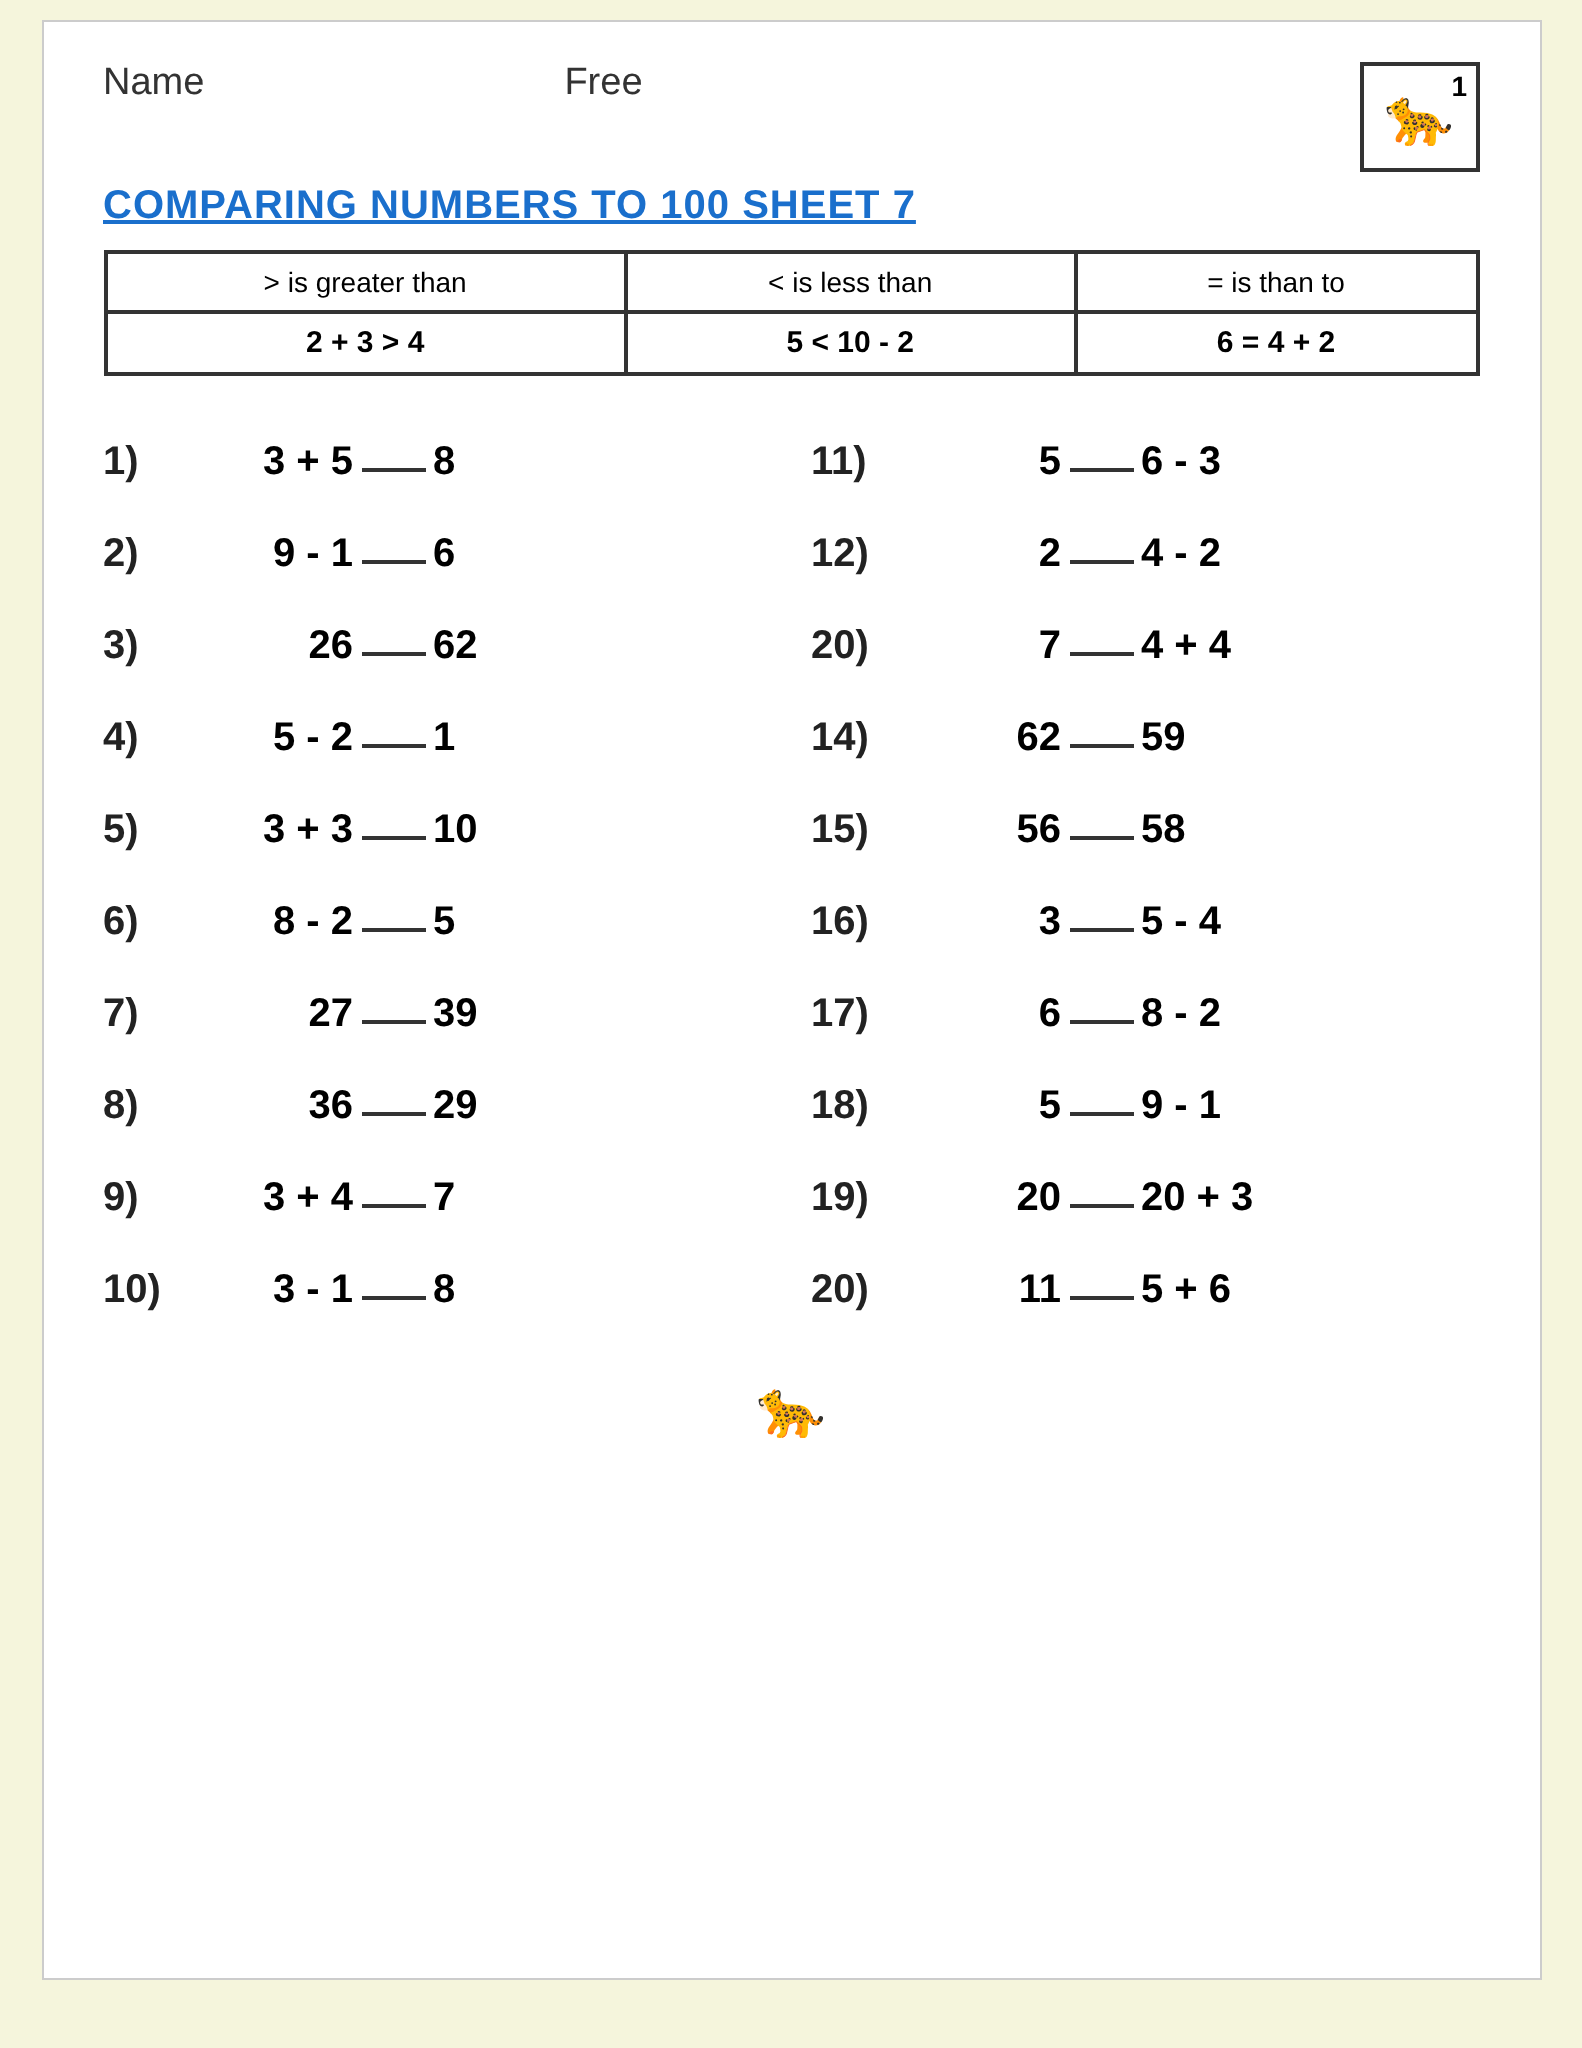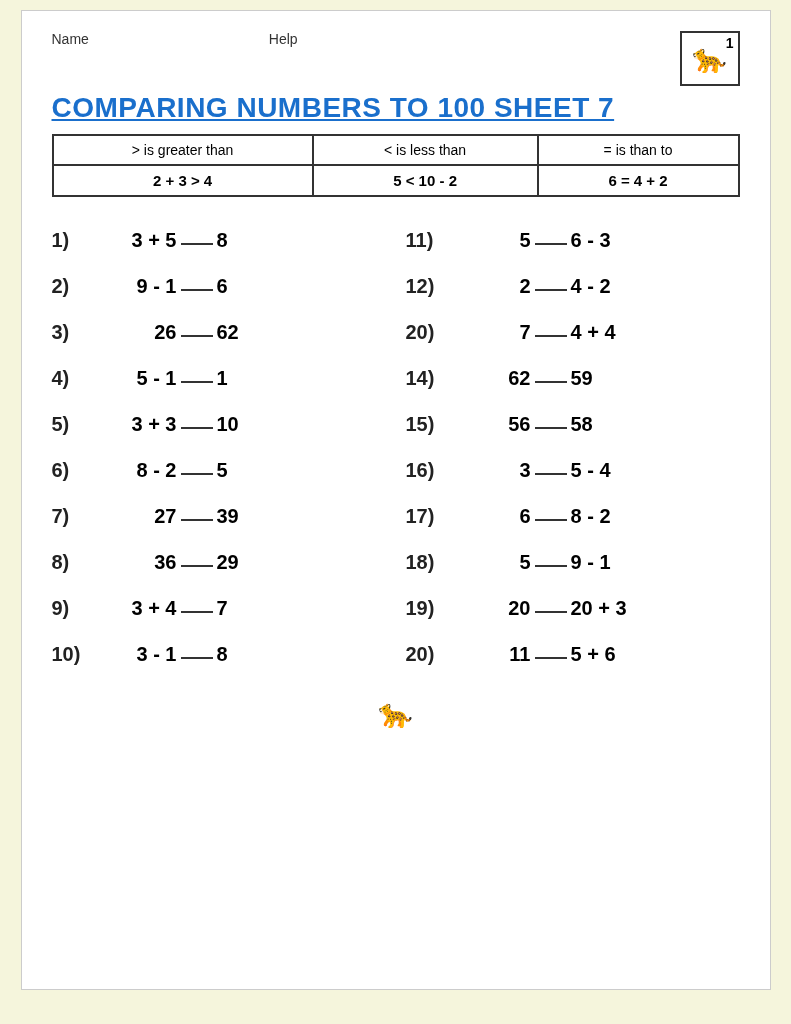--- a/index.html
+++ b/index.html
@@ -22,21 +22,21 @@
     }
     .top-bar {
       display: flex;
       justify-content: space-between;
       align-items: flex-start;
       margin-bottom: 6px;
     }
     .name-date {
       display: flex;
       gap: 180px;
-      font-size: 14px;
+      font-size: 19px;
       color: #333;
     }
     .logo-box {
       border: 2px solid #333;
       width: 60px;
       height: 55px;
       display: flex;
       flex-direction: column;
       align-items: center;
       justify-content: center;
@@ -49,21 +49,21 @@
       top: 2px;
       right: 4px;
       font-size: 14px;
       font-weight: bold;
     }
     .logo-animal {
       font-size: 28px;
       line-height: 1;
     }
     .title {
-      font-size: 28px;
+      font-size: 20px;
       font-weight: bold;
       color: #1a6fcc;
       text-decoration: underline;
       text-transform: uppercase;
       margin-bottom: 10px;
       letter-spacing: 0.5px;
     }
     .reference-table {
       width: 100%;
       border-collapse: collapse;
@@ -147,21 +147,21 @@
     .left-col { padding-right: 20px; }
     .right-col { padding-left: 10px; }
   </style>
 </head>
 <body>
 
 <div class="page">
   <div class="top-bar">
     <div class="name-date">
       <span>Name</span>
-      <span>Help</span>
+      <span>Free</span>
     </div>
     <div class="logo-box">
       <span class="logo-number">1</span>
       <span class="logo-animal">🐆</span>
     </div>
   </div>
 
   <div class="title">COMPARING NUMBERS TO 100 SHEET 7</div>
 
   <table class="reference-table">
@@ -194,21 +194,21 @@
       <span class="prob-right">6</span>
     </div>
         <div class="problem-row">
       <span class="prob-num">3)</span>
       <span class="prob-left">26</span>
       <span class="prob-blank"><span class="blank-line"></span></span>
       <span class="prob-right">62</span>
     </div>
         <div class="problem-row">
       <span class="prob-num">4)</span>
-      <span class="prob-left">5 - 1</span>
+      <span class="prob-left">5 - 2</span>
       <span class="prob-blank"><span class="blank-line"></span></span>
       <span class="prob-right">1</span>
     </div>
         <div class="problem-row">
       <span class="prob-num">5)</span>
       <span class="prob-left">3 + 3</span>
       <span class="prob-blank"><span class="blank-line"></span></span>
       <span class="prob-right">10</span>
     </div>
         <div class="problem-row">

